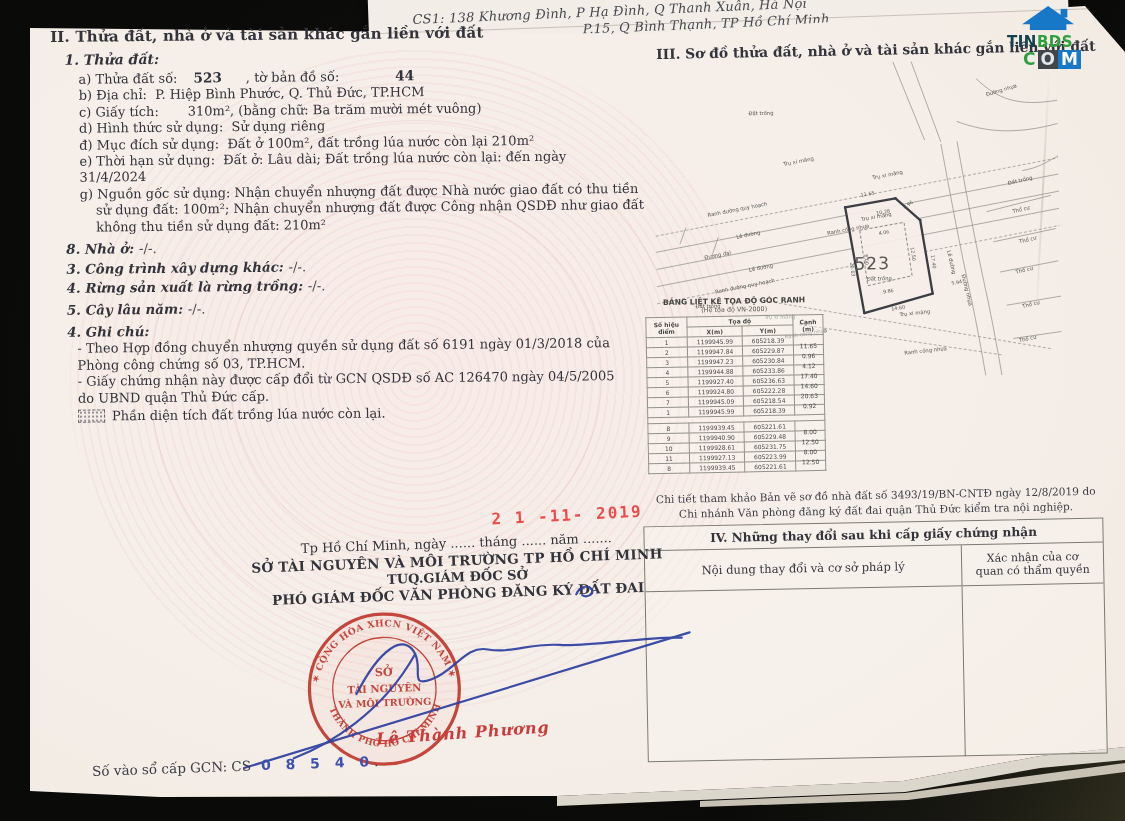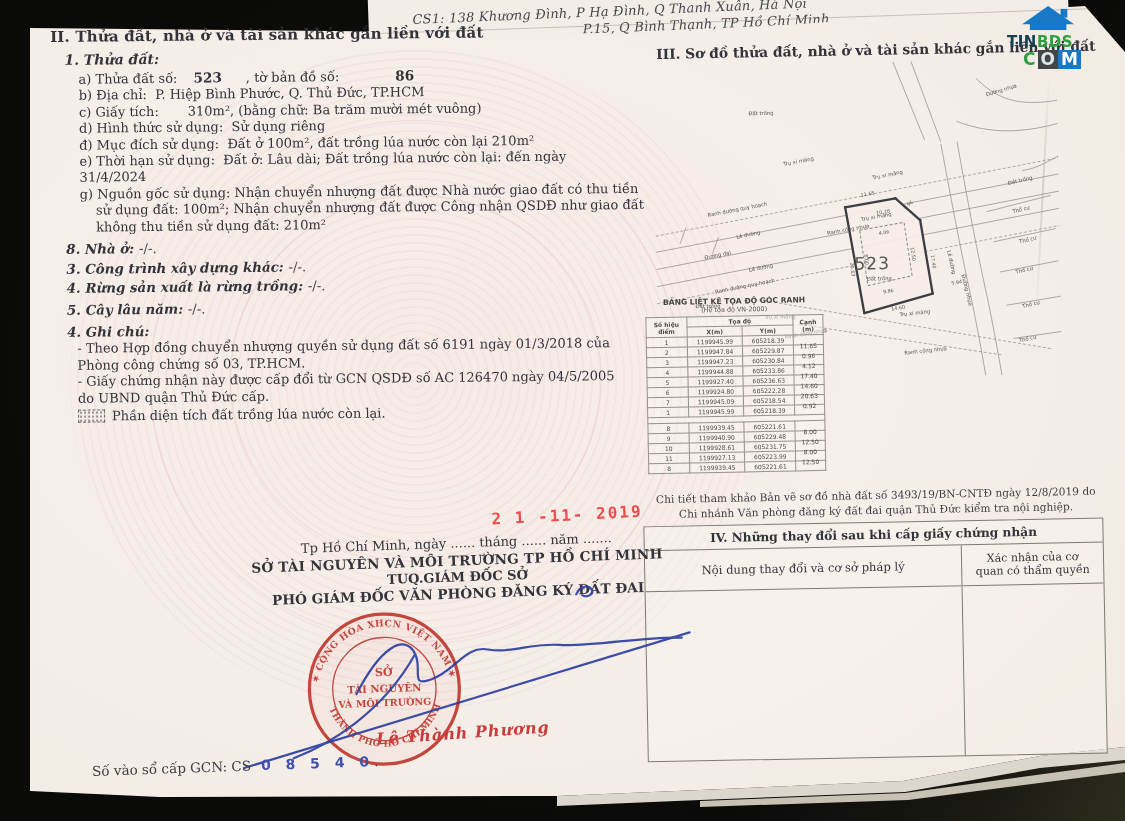--- a/index.html
+++ b/index.html
@@ -118,21 +118,21 @@
     <div class="ring r1"></div>
     <div class="ring r2"></div>
   </div>
   <div class="top-edge-line"></div>
   <div class="crease"></div>
 
   <div class="col-left">
     <div class="t2">II. Thửa đất, nhà ở và tài sản khác gắn liền với đất</div>
     <div class="s1">1. Thửa đất:</div>
     <div class="fld">
-      <span>a) Thửa đất số:</span><b class="vnum va">523</b><span>, tờ bản đồ số:</span><b class="vnum vb">86</b>
+      <span>a) Thửa đất số:</span><b class="vnum va">523</b><span>, tờ bản đồ số:</span><b class="vnum vb">44</b>
     </div>
     <div class="fld">
       <span>b) Địa chỉ:</span>&nbsp; <span>P. Hiệp Bình Phước, Q. Thủ Đức, TP.HCM</span>
     </div>
     <div class="fld">
       <span>c) Giấy tích:</span>&nbsp;&nbsp;&nbsp;&nbsp;&nbsp;&nbsp; <span>310m², (bằng chữ: Ba trăm mười mét vuông)</span>
     </div>
     <div class="fld">
       <span>d) Hình thức sử dụng:</span>&nbsp; <span>Sử dụng riêng</span>
     </div>

